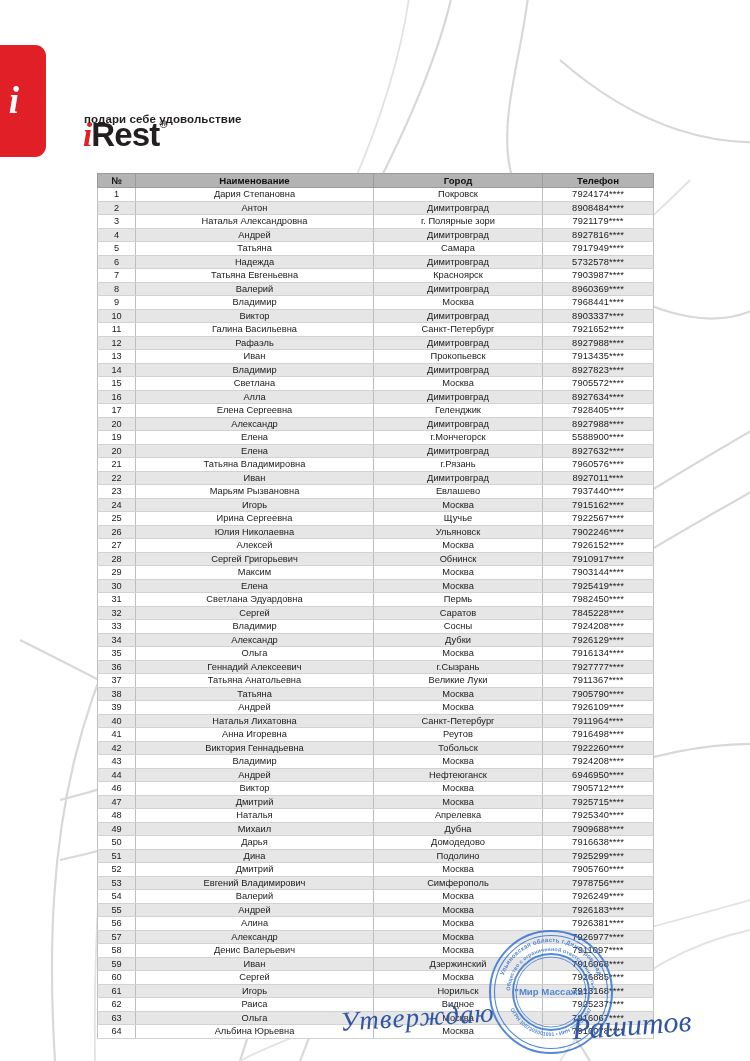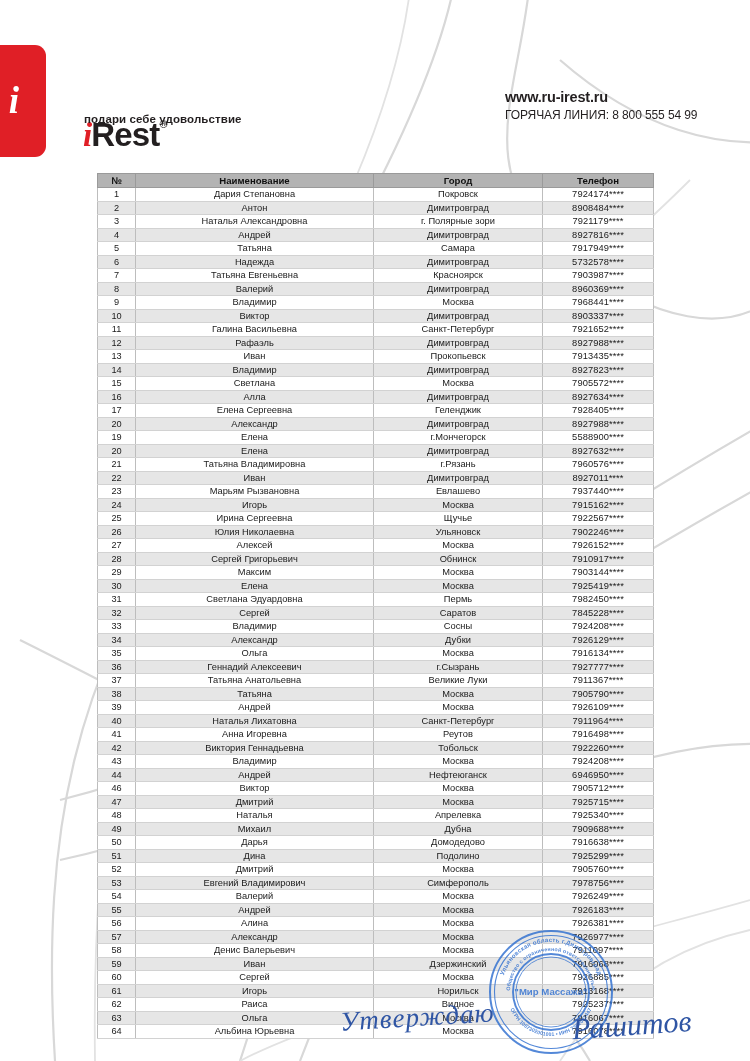--- a/index.html
+++ b/index.html
@@ -218,24 +218,20 @@
     </div>
 
     <div id="wordmark">
       <span class="wm-row">
         <span class="wm-i">i</span><span class="wm-rest">Rest</span><span class="wm-reg">®</span>
       </span>
     </div>
 
     <div id="tagline">подари себе удовольствие</div>
 
-    <div id="contact">
-      <div class="site">www.ru-irest.ru</div>
-      <div class="hotline">ГОРЯЧАЯ ЛИНИЯ: 8 800 555 54 99</div>
-    </div>
   </div>
 
   <div id="table-wrap">
     <table id="contacts">
       <colgroup>
         <col class="c-num">
           <col class="c-name">
           <col class="c-city">
           <col class="c-phone">
       </colgroup>

